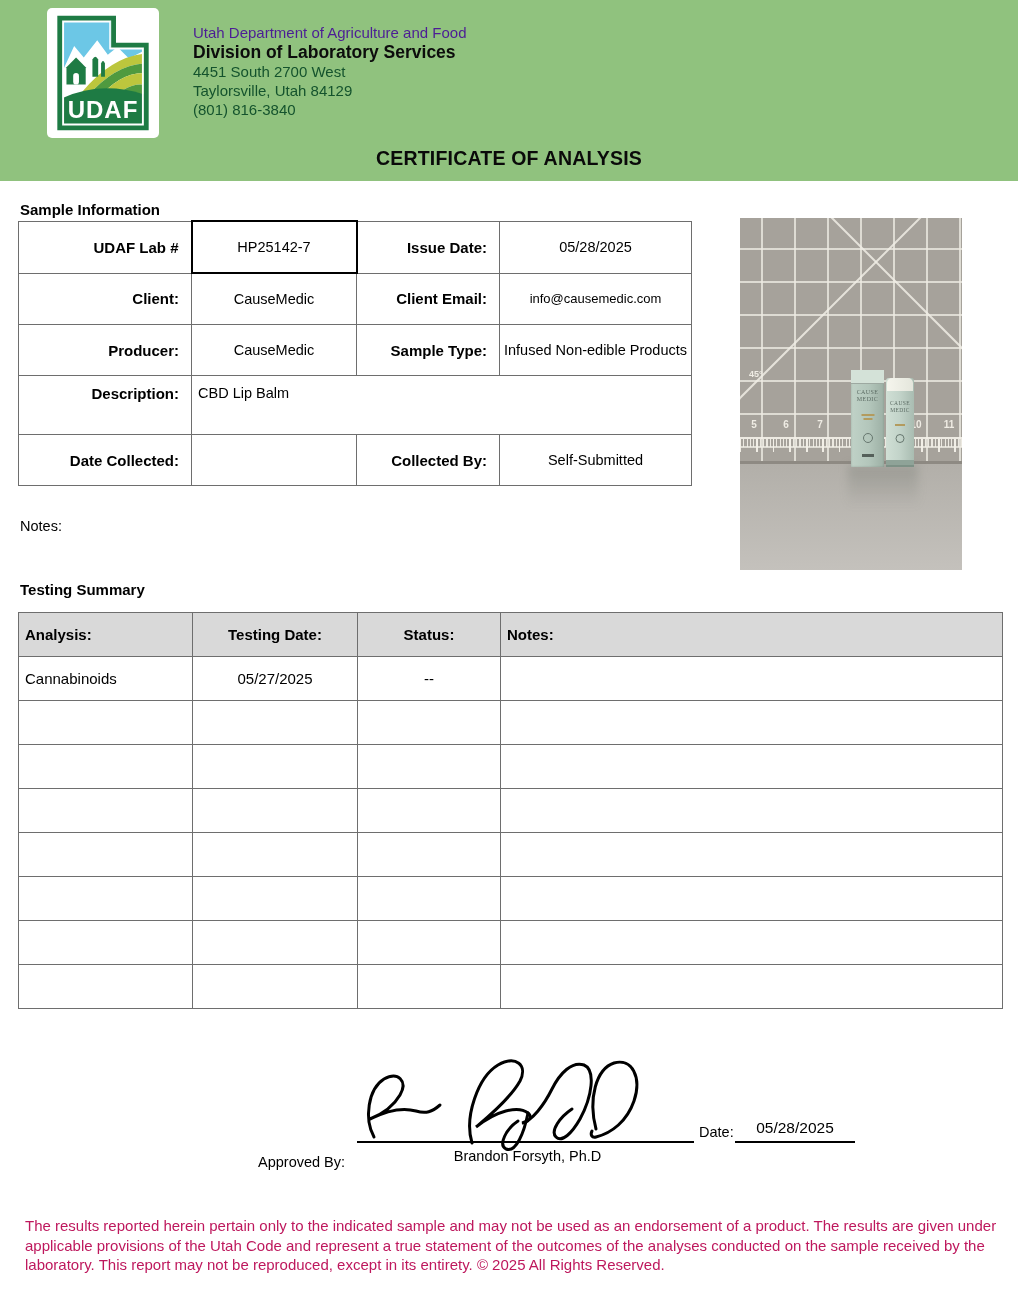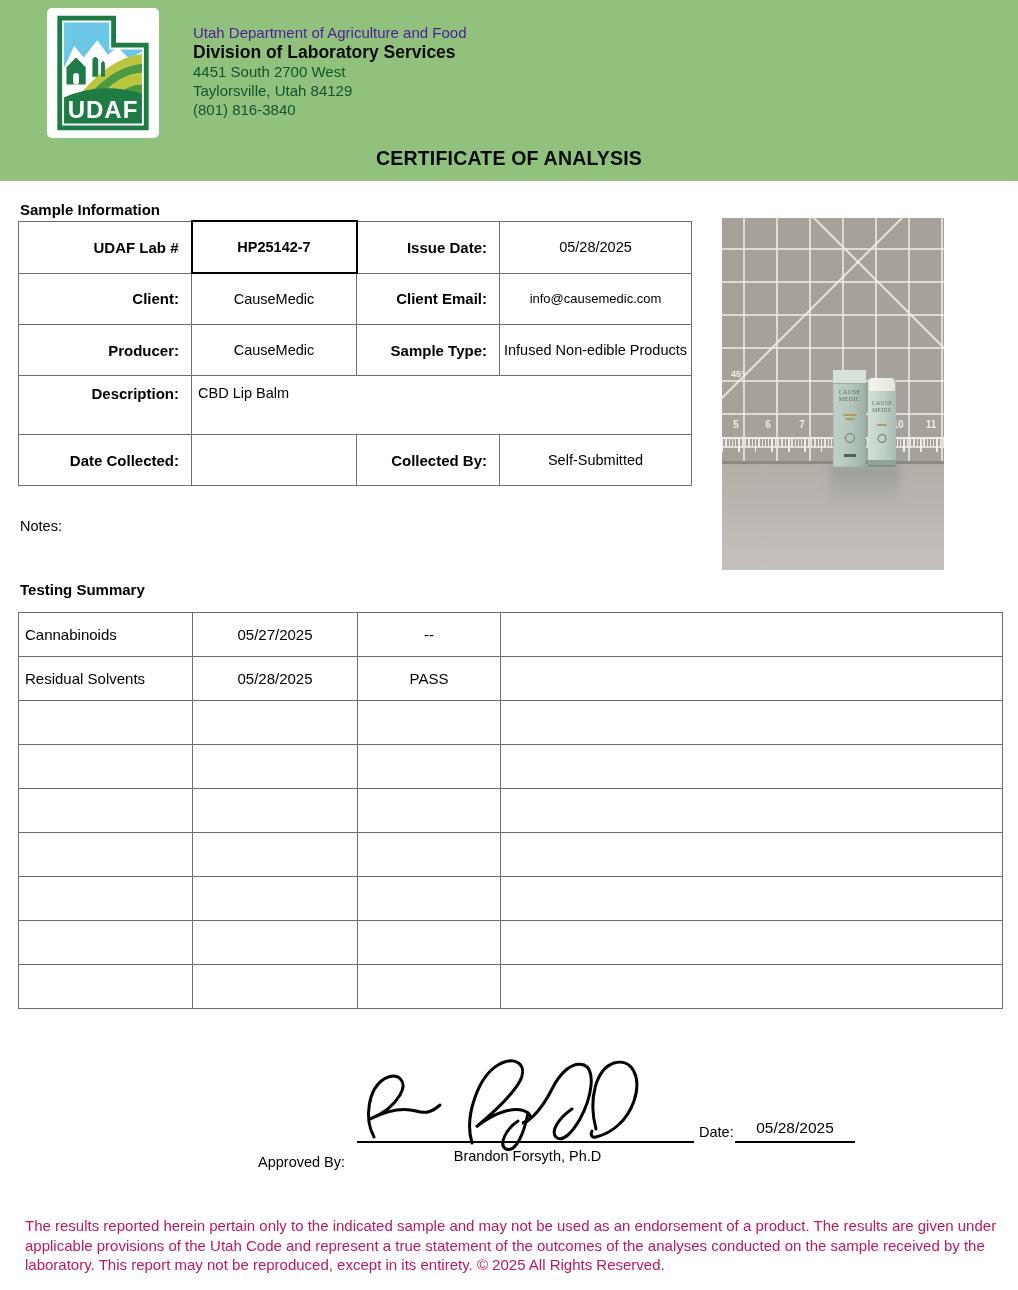--- a/index.html
+++ b/index.html
@@ -22,32 +22,32 @@
   .plain{position:absolute;font-size:14.5px;}
 
   
   table{border-collapse:collapse;table-layout:fixed;}
   td{border:1px solid #6e6e6e;font-size:15px;overflow:hidden;}
   .sample-tbl{position:absolute;left:18px;top:220px;width:673px;}
   .sample-tbl td{height:48px;}
   .lbl{font-weight:bold;text-align:right;padding-right:12px;}
   .val{text-align:center;font-size:14.5px;}
   .val-sm{text-align:center;font-size:13px;}
-  .cell-bold{border:2px solid #000;font-weight:bold;}
+  .cell-bold{border:2px solid #000;}
   .desc-row td{vertical-align:top;padding-top:9px;}
   .desc-val{text-align:left;padding-left:6px;font-size:14.5px;}
 
   .test-tbl{position:absolute;left:18px;top:612px;width:984px;}
   .test-tbl td{height:41px;}
   .test-tbl .hd{background:#d9d9d9;font-weight:bold;}
   .cl{text-align:left;padding-left:6px;}
   .cc{text-align:center;}
 
   
-  .photo{position:absolute;left:722px;top:218px;width:222px;height:352px;overflow:hidden;}
+  .photo{position:absolute;left:740px;top:218px;width:222px;height:352px;overflow:hidden;}
   .mat{position:absolute;left:0;top:0;width:263px;height:246px;background:#a6a29b;}
   .grid{position:absolute;inset:0;
         background-image:
           repeating-linear-gradient(0deg, rgba(238,235,227,.78) 0 2px, transparent 2px 33px),
           repeating-linear-gradient(90deg, rgba(238,235,227,.78) 0 2px, transparent 2px 33px);
         background-position:-12px -16px;}
   .diag{position:absolute;width:430px;height:2px;background:rgba(240,237,229,.85);}
   .mat-edge{position:absolute;left:0;top:243px;width:263px;height:3px;background:#8e8a83;}
   .floor{position:absolute;left:0;top:246px;width:263px;height:106px;
          background:linear-gradient(#b2afa9,#c4c1bc);}
@@ -221,30 +221,30 @@
   <div class="sec-title" style="left:20px;top:581px;">Testing Summary</div>
 
   <table class="test-tbl">
     <colgroup>
         <col style="width:174px">
         <col style="width:165px">
         <col style="width:143px">
         <col style="width:502px">
       </colgroup>
     <tbody>
+        <tr>
+      <td class="hd cl">Analysis:</td>
+      <td class="hd cc">Testing Date:</td>
+      <td class="hd cc">Status:</td>
+      <td class="hd cl">Notes:</td>
+    </tr>
     <tr>
       <td class="cl">Cannabinoids</td>
       <td class="cc">05/27/2025</td>
       <td class="cc">--</td>
-      <td class="cl"></td>
-    </tr>
-    <tr>
-      <td class="cl">Residual Solvents</td>
-      <td class="cc">05/28/2025</td>
-      <td class="cc">PASS</td>
       <td class="cl"></td>
     </tr>
     <tr>
           <td></td>
           <td></td>
           <td></td>
           <td></td>
         </tr>
     <tr>
           <td></td>

